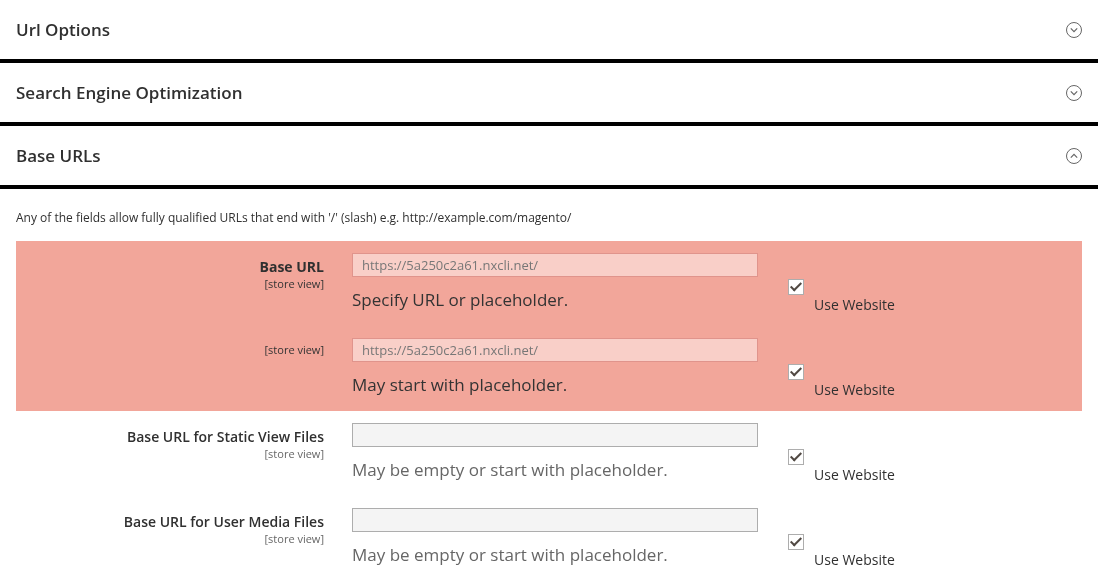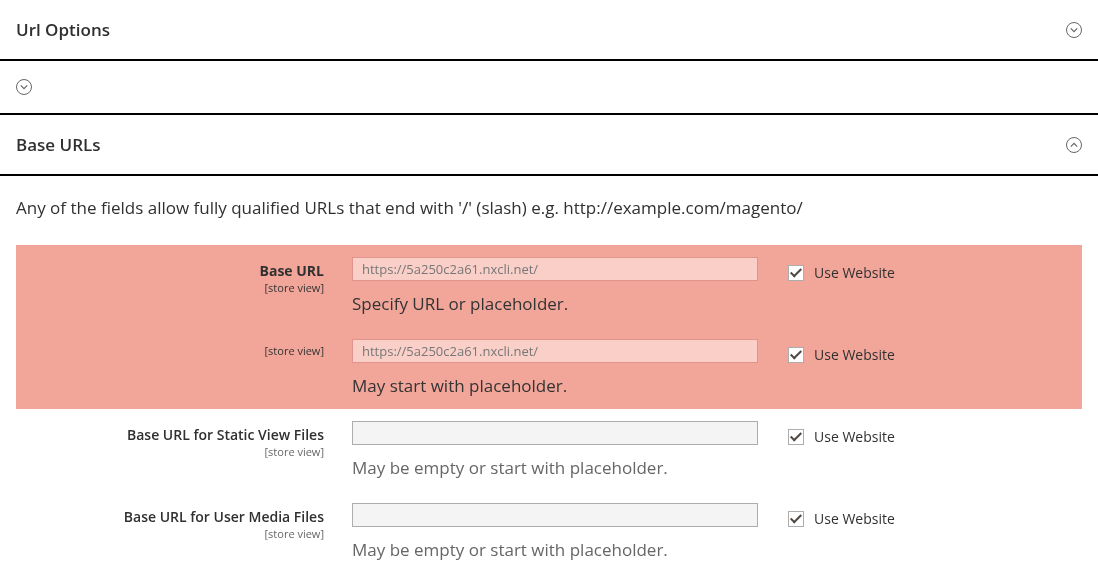--- a/index.html
+++ b/index.html
@@ -8,21 +8,21 @@
       background: #fff;
       color: #333;
       font-size: 14px;
       width: 1098px;
     }
     .section-header {
       display: flex;
       justify-content: space-between;
       align-items: center;
       padding: 18px 16px;
-      border-bottom: 2px solid #000000;
+      border-bottom: 4px solid #000000;
       cursor: pointer;
     }
     .section-header h2 {
       font-size: 17px;
       font-weight: 600;
       color: #303030;
     }
     .chevron-icon {
       width: 16px;
       height: 16px;
@@ -31,23 +31,23 @@
       display: flex;
       align-items: center;
       justify-content: center;
       flex-shrink: 0;
     }
     .chevron-icon svg { width: 8px; height: 8px; }
     .section-body {
       padding: 20px 16px 10px;
     }
     .help-text {
-      font-size: 17px;
-      color: #303030;
-      margin-bottom: 26px;
+      font-size: 12px;
+      color: #303030;
+      margin-bottom: 15px;
     }
     .field-row {
       display: flex;
       align-items: flex-start;
       padding: 12px 0;
     }
     .field-row.highlighted {
       background: #f2a69a;
     }
     .label-col {
@@ -124,39 +124,41 @@
       width: 4px;
       height: 9px;
       border: solid #514943;
       border-width: 0 2px 2px 0;
       transform: rotate(45deg);
     }
     .check-col label {
       font-size: 14px;
       color: #303030;
       cursor: pointer;
+      margin-top: 36px;
     }
     .bottom-divider {
       border-top: 1px solid #ccc;
       margin: 12px 16px 0;
     }
   </style>
 </head>
 <body>
 
 <div class="section-header">
   <h2>Url Options</h2>
   <span class="chevron-icon">
     <svg viewBox="0 0 10 10">
         <path d="M1 3 L5 7 L9 3" stroke="#666" stroke-width="1.5" fill="none"></path>
       </svg>
   </span>
 </div>
 
 <div class="section-header">
+  <h2>Search Engine Optimization</h2>
   <span class="chevron-icon">
     <svg viewBox="0 0 10 10">
         <path d="M1 3 L5 7 L9 3" stroke="#666" stroke-width="1.5" fill="none"></path>
       </svg>
   </span>
 </div>
 
 <div class="section-header">
   <h2>Base URLs</h2>
   <span class="chevron-icon">

